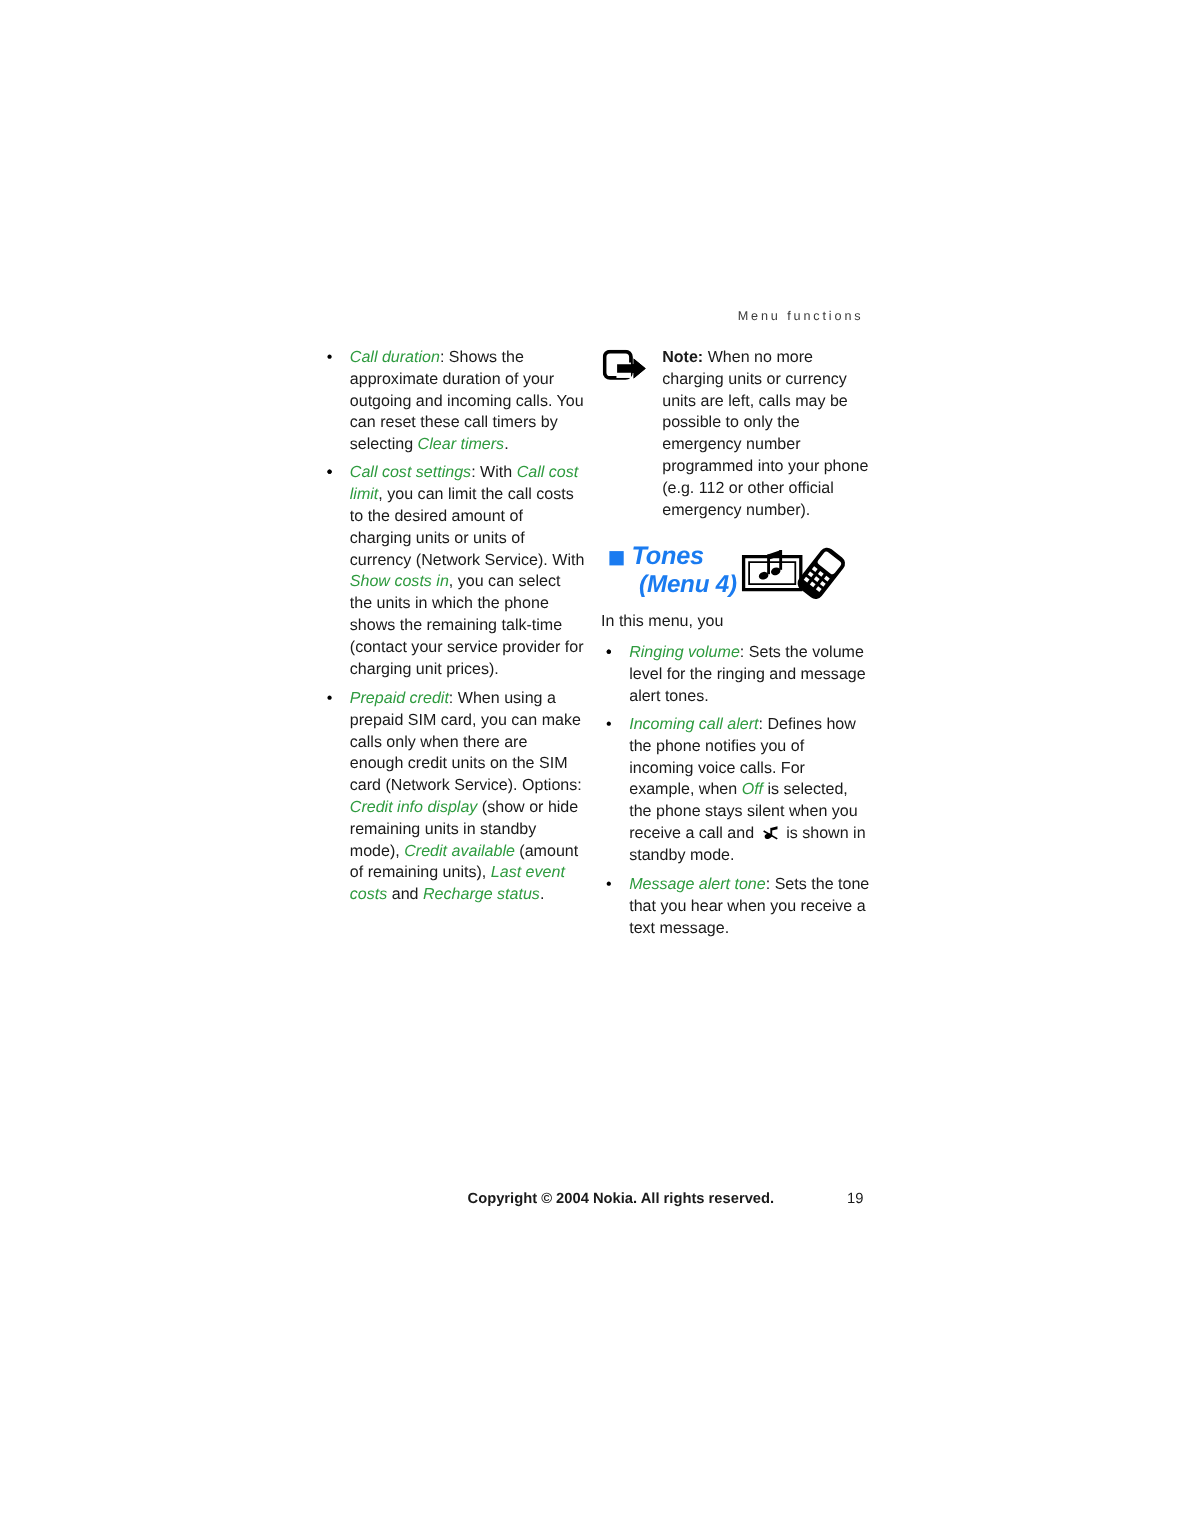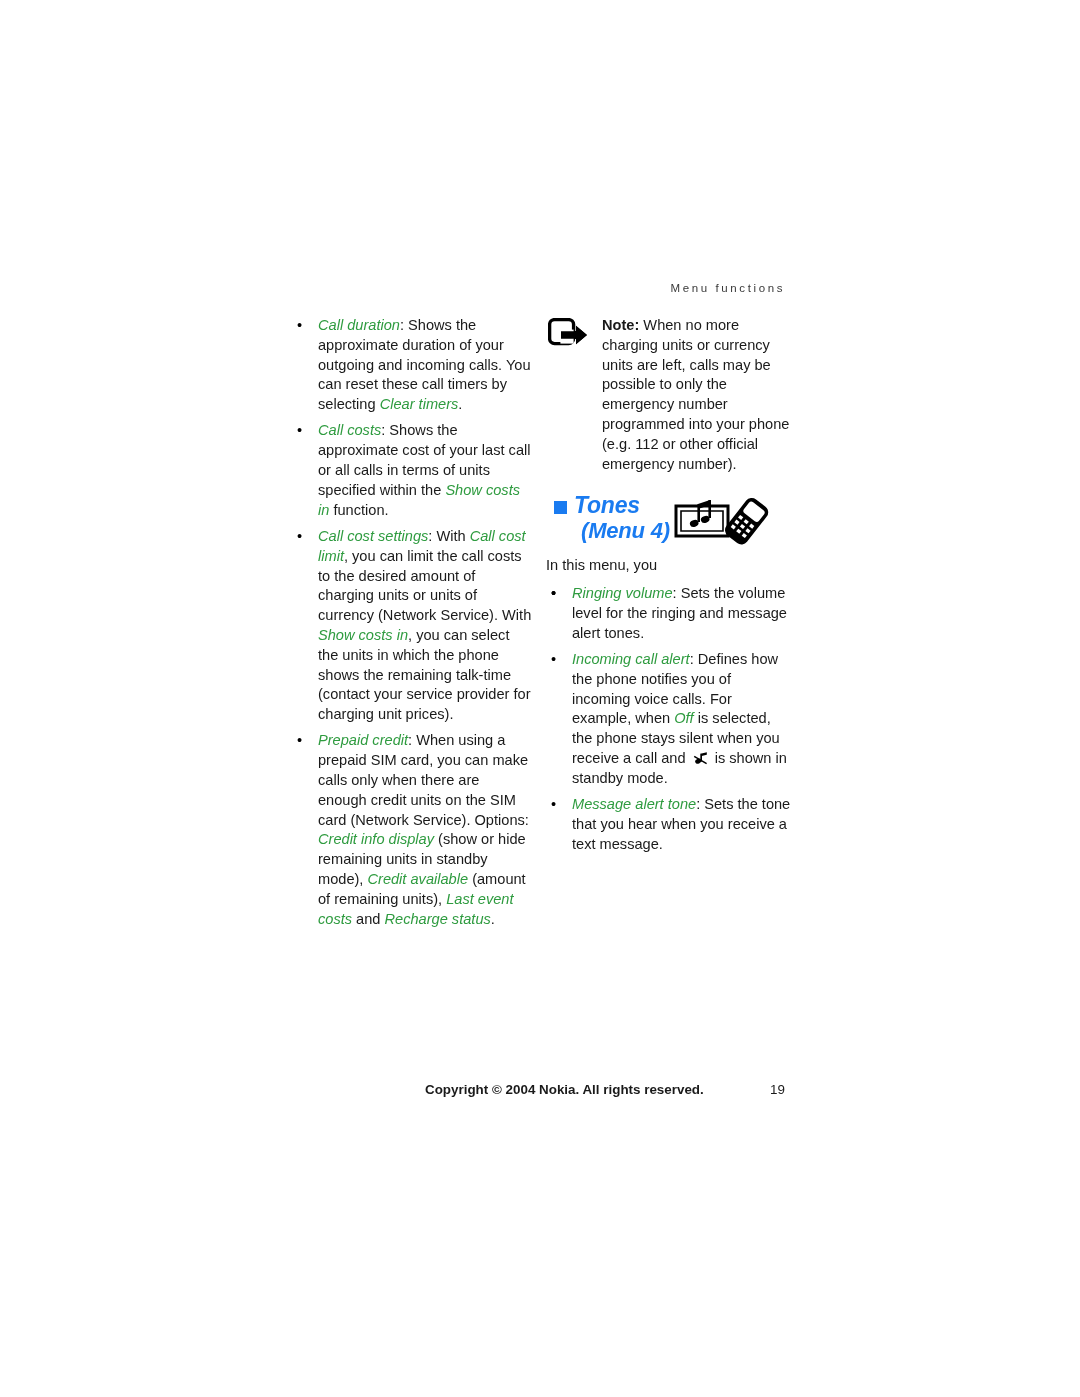--- a/index.html
+++ b/index.html
@@ -146,20 +146,21 @@
 
   .chapter-intro {
     font-size: 14.6px;
     line-height: 19.8px;
     color: #1a1a1a;
     margin: 0 0 8px 0;
   }
   .intro-first {
     display: block;
     width: 112px;
+    text-align: center;
   }
 
   
   .inline-glyph {
     display: inline-block;
     width: 15px;
     height: 13px;
     vertical-align: -2px;
     margin: 0 3px;
   }
@@ -192,21 +193,21 @@
 </head>
 <body>
 
 <div class="page">
 
   <div class="running-header">Menu functions</div>
 
   <div class="col-left">
     <div id="left-bullets">
         <div class="bullet-item"><span class="dot">•</span><span><span class="term">Call duration</span><span>: Shows the approximate duration of your outgoing and incoming calls. You can reset these call timers by selecting </span><span class="term">Clear timers</span><span>.</span></span></div>
-        <div class="bullet-item"><span class="dot">•</span><span><span class="term">Call costs</span><span>: Shows the approximate cost of your last call or all calls in terms of units specified within the </span><span class="term">Show costs in</span><span> function.</span></span></div>
+        <div class="bullet-item"><span class="dot">•</span></div>
         <div class="bullet-item"><span class="dot">•</span><span><span class="term">Call cost settings</span><span>: With </span><span class="term">Call cost limit</span><span>, you can limit the call costs to the desired amount of charging units or units of currency (Network Service). With </span><span class="term">Show costs in</span><span>, you can select the units in which the phone shows the remaining talk-time (contact your service provider for charging unit prices).</span></span></div>
         <div class="bullet-item"><span class="dot">•</span><span><span class="term">Prepaid credit</span><span>: When using a prepaid SIM card, you can make calls only when there are enough credit units on the SIM card (Network Service). Options: </span><span class="term">Credit info display</span><span> (show or hide remaining units in standby mode), </span><span class="term">Credit available</span><span> (amount of remaining units), </span><span class="term">Last event costs</span><span> and </span><span class="term">Recharge status</span><span>.</span></span></div>
       </div>
   </div>
 
   <div class="col-right">
 
     <div class="note-block">
       <span class="note-icon">
         <svg viewBox="0 0 44 34" width="44" height="34" aria-hidden="true">

